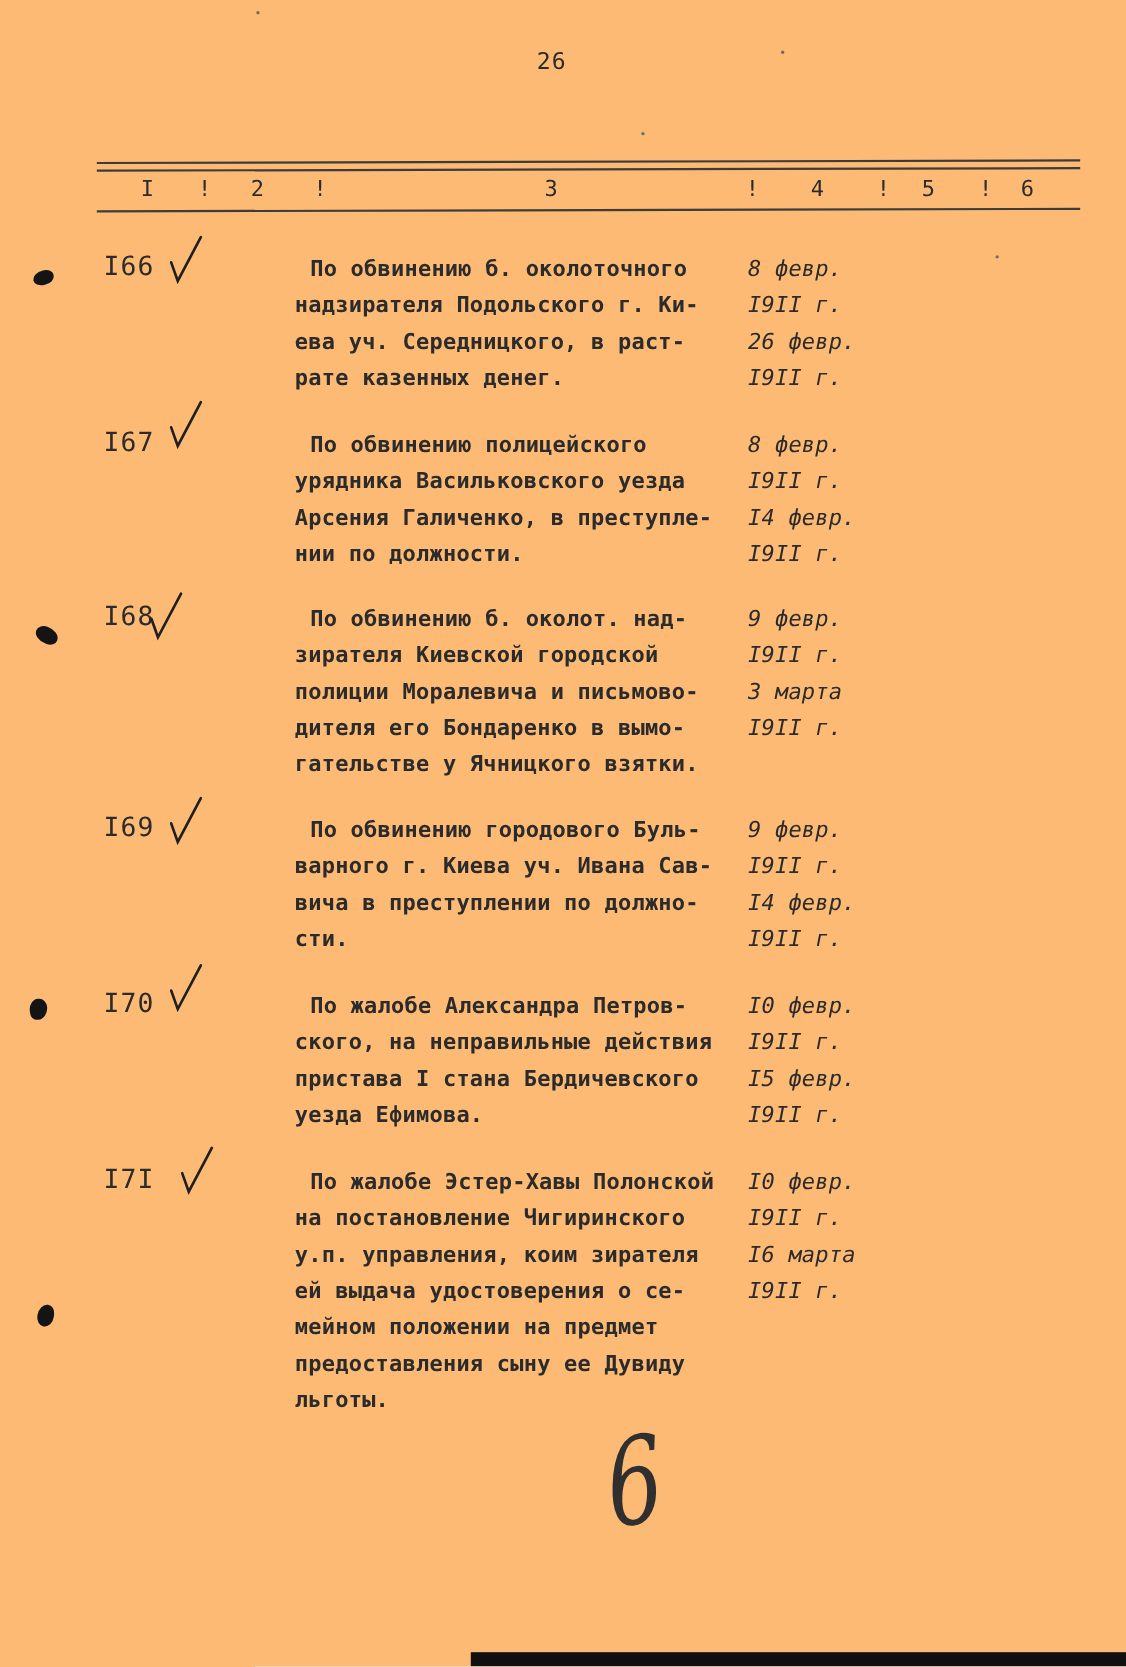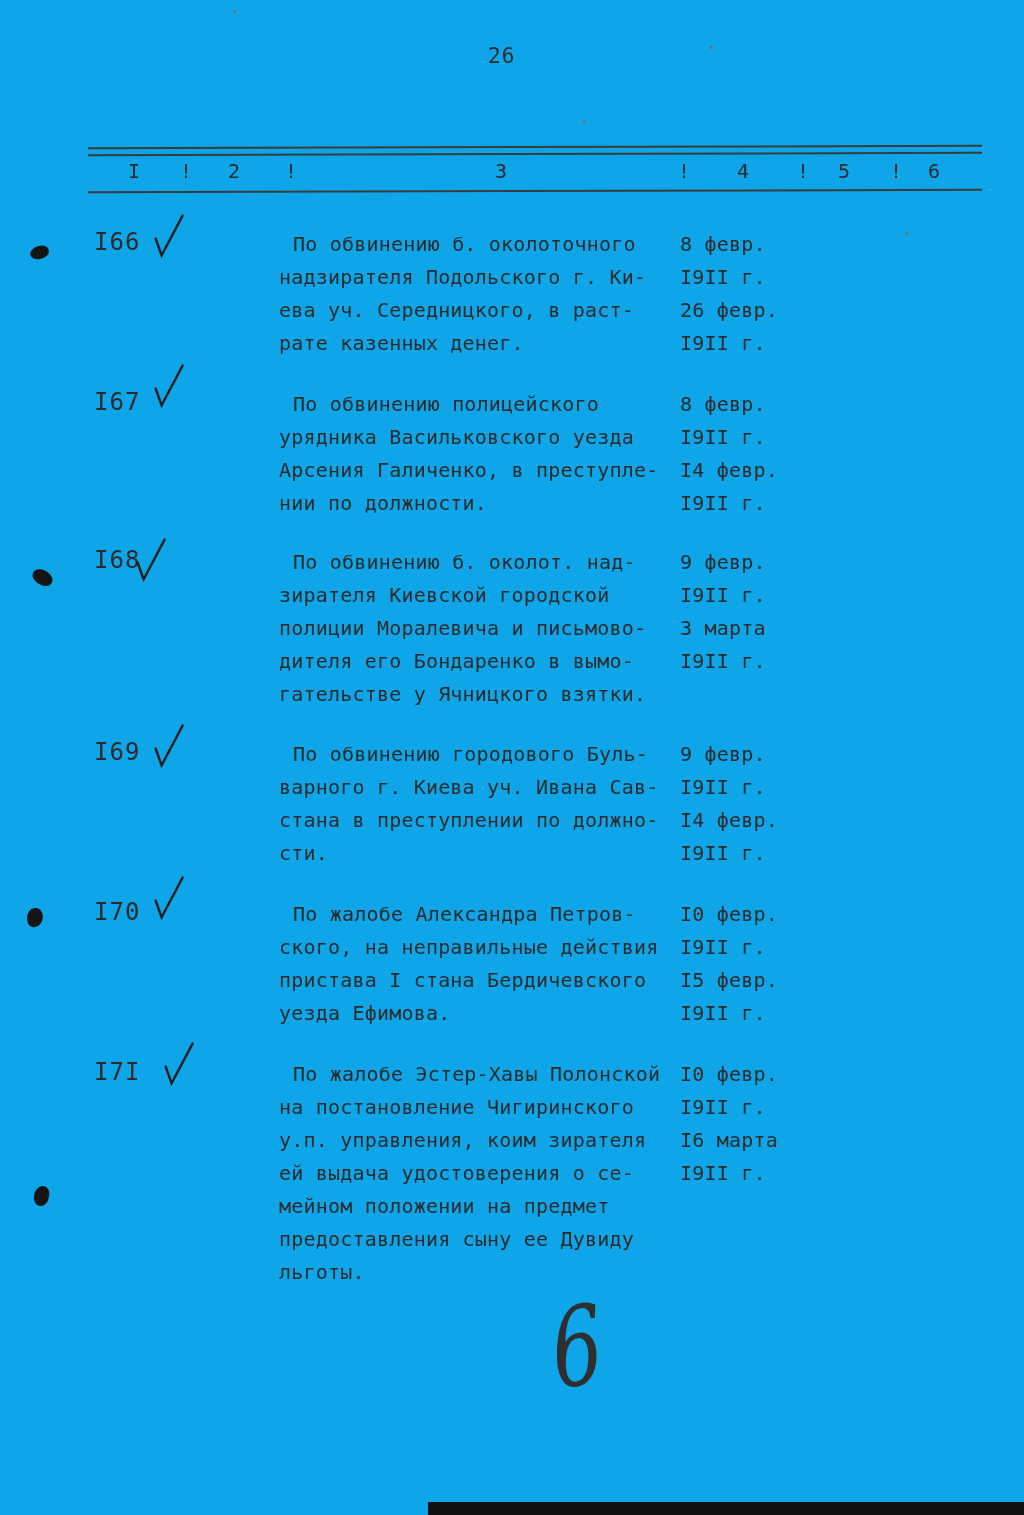--- a/index.html
+++ b/index.html
@@ -1,20 +1,20 @@
 <!DOCTYPE html>
 <html><head>
 <meta charset="utf-8">
 <style>
   html,body{margin:0;padding:0;background:#e8e6e1;}
   .page{
     position:relative;
     width:1024px;height:1515px;
     margin:0 auto;
-    background:#0ea5e9;
+    background:#fdba74;
     overflow:hidden;
     font-family:"DejaVu Sans Mono", monospace;
     color:#2b2b2b;
   }
   .page-number{
     position:absolute;top:44px;left:488px;
     font-size:21px;letter-spacing:1px;
     color:#2b2b2b;
   }
   
@@ -41,28 +41,29 @@
   }
   .entry .check{
     position:absolute;left:152px;top:-18px;width:32px;height:52px;
   }
   .e3 .check{left:134px;top:-12px;}
   .e2 .check{top:-28px;}
   .e5 .check{top:-26px;}
   .e6 .check{left:162px;top:-20px;}
   .entry .check svg{display:block;transform:rotate(7deg);}
   .entry .desc{
-    position:absolute;left:279px;top:0;width:410px;
+    position:absolute;left:268px;top:0;width:410px;
     font-size:20px;line-height:33px;white-space:pre-line;
-    text-indent:14px;letter-spacing:0.2px;
+    text-indent:14px;letter-spacing:0.2px;font-weight:bold;
   }
   .entry .dates{
     position:absolute;left:680px;top:0;width:140px;
     font-size:20px;line-height:33px;white-space:pre-line;
     letter-spacing:0.2px;
+    font-style:italic;
   }
   .handwritten-mark{
     position:absolute;left:542px;top:1292px;
     font-family:"DejaVu Serif", serif;
     font-style:italic;font-weight:400;
     font-size:110px;color:#2f2f2f;
     transform:rotate(-6deg) scaleX(0.72);
     line-height:1;
   }
   .blot{position:absolute;background:#141414;border-radius:60% 45% 55% 50%;}
@@ -160,21 +161,21 @@
 
   <div class="entry e4">
     <div class="num">I69</div>
     <span class="check">
       <svg width="32" height="52" viewBox="0 0 32 52">
           <path d="M4 30 L12 46 L28 4" stroke="#1f1f1f" stroke-width="2.4" fill="none" stroke-linecap="round"></path>
         </svg>
     </span>
     <div class="desc">По обвинению городового Буль-
 варного г. Киева уч. Ивана Сав-
-стана в преступлении по должно-
+вича в преступлении по должно-
 сти.</div>
     <div class="dates">9 февр.
 I9II г.
 I4 февр.
 I9II г.</div>
   </div>
 
   <div class="entry e5">
     <div class="num">I70</div>
     <span class="check">

